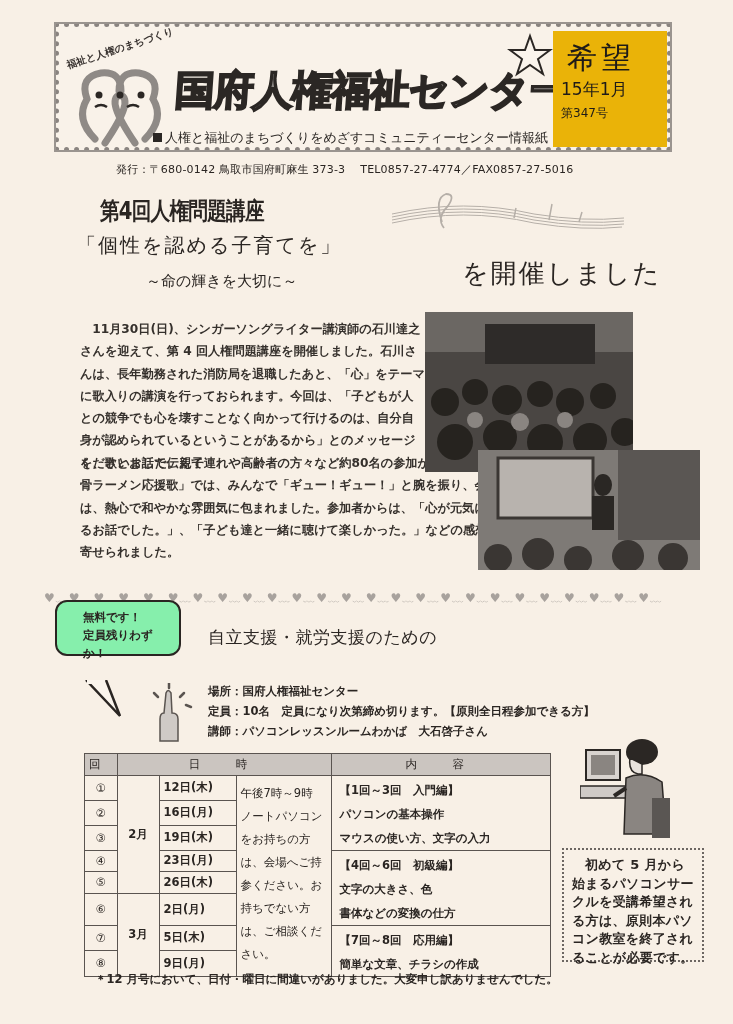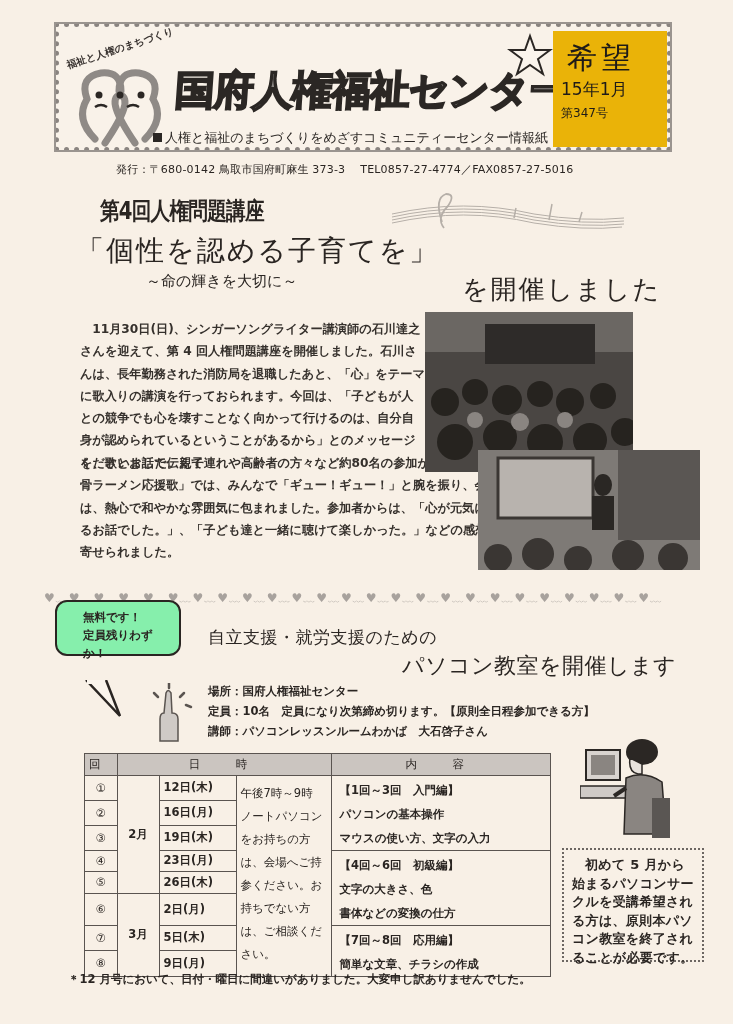--- a/index.html
+++ b/index.html
@@ -55,28 +55,28 @@
   }
 
   
   .lecture-series {
     position: absolute; left: 100px; top: 195px;
     font-size: 24px; font-weight: bold; transform: scaleX(0.82); transform-origin: left;
     letter-spacing: -1px; white-space: nowrap;
   }
   .lecture-title {
     position: absolute; left: 76px; top: 232px;
-    font-size: 28px; letter-spacing: 2px; white-space: nowrap;
+    font-size: 20px; letter-spacing: 2px; white-space: nowrap;
   }
   .lecture-sub {
     position: absolute; left: 146px; top: 272px;
     font-size: 15px; white-space: nowrap;
   }
   .lecture-held {
-    position: absolute; left: 462px; top: 272px;
+    position: absolute; left: 462px; top: 256px;
     font-size: 26px; letter-spacing: 2px; white-space: nowrap;
   }
   .music-staff { position: absolute; left: 384px; top: 188px; width: 250px; height: 44px; opacity: 0.6; }
 
   .body-text {
     position: absolute; left: 80px; top: 318px; width: 345px;
     font-size: 12.2px; line-height: 22.3px; font-weight: bold; color: #35302c;
   }
   .body-text-wide {
     position: absolute; left: 80px; top: 452px; width: 420px;
@@ -127,21 +127,21 @@
     border: 1.5px solid #5a5450; height: 21.5px; padding: 0 4px;
   }
   .schedule th { background: #cbc5c0; font-weight: normal; letter-spacing: 12px; }
   .schedule td.no { width: 30px; text-align: center; font-weight: normal; }
   .schedule td.month { width: 42px; text-align: center; }
   .schedule td.day { width: 77px; text-align: left; padding-right: 10px; }
   .schedule td.time { width: 95px; vertical-align: top; font-weight: normal; line-height: 23px; padding-top: 6px; }
   .schedule td.content { vertical-align: top; padding-left: 8px; line-height: 24px; padding-top: 2px; }
 
   .note {
-    position: absolute; left: 68px; top: 972px;
+    position: absolute; left: 95px; top: 972px;
     font-size: 11.5px; font-weight: bold; white-space: nowrap;
   }
 
   .clipart { position: absolute; left: 580px; top: 738px; width: 94px; height: 104px; }
   .circle-box {
     position: absolute; left: 562px; top: 848px; width: 142px; height: 114px;
     border: 2px dotted #6c6662; padding: 6px 8px;
     font-size: 13px; line-height: 18.5px; font-weight: bold;
     text-indent: 1em; letter-spacing: 0.3px;
   }
@@ -250,21 +250,20 @@
   <svg class="finger" viewBox="0 0 60 60">
     <path d="M22 58 L22 36 Q22 30 26 30 L28 10 Q30 5 33 10 L34 30 Q40 30 40 36 L40 58 Z" fill="#cfcac6" stroke="#5a5450" stroke-width="1.5"></path>
     <g stroke="#5a5450" stroke-width="2.5" stroke-linecap="round">
       <line x1="31" y1="0" x2="31" y2="5"></line>
       <line x1="16" y1="10" x2="20" y2="14"></line>
       <line x1="46" y1="10" x2="42" y2="14"></line>
       <line x1="48" y1="22" x2="53" y2="24"></line>
     </g>
   </svg>
   <div class="pc-title-1">自立支援・就労支援のための</div>
-  <div class="pc-title-2">パソコン教室を開催します</div>
   <div class="pc-info">
     <div>場所：国府人権福祉センター</div>
     <div>定員：10名　定員になり次第締め切ります。【原則全日程参加できる方】</div>
     <div>講師：パソコンレッスンルームわかば　大石啓子さん</div>
   </div>
 
   <table class="schedule">
     <tbody>
         <tr>
       <th>回</th>

